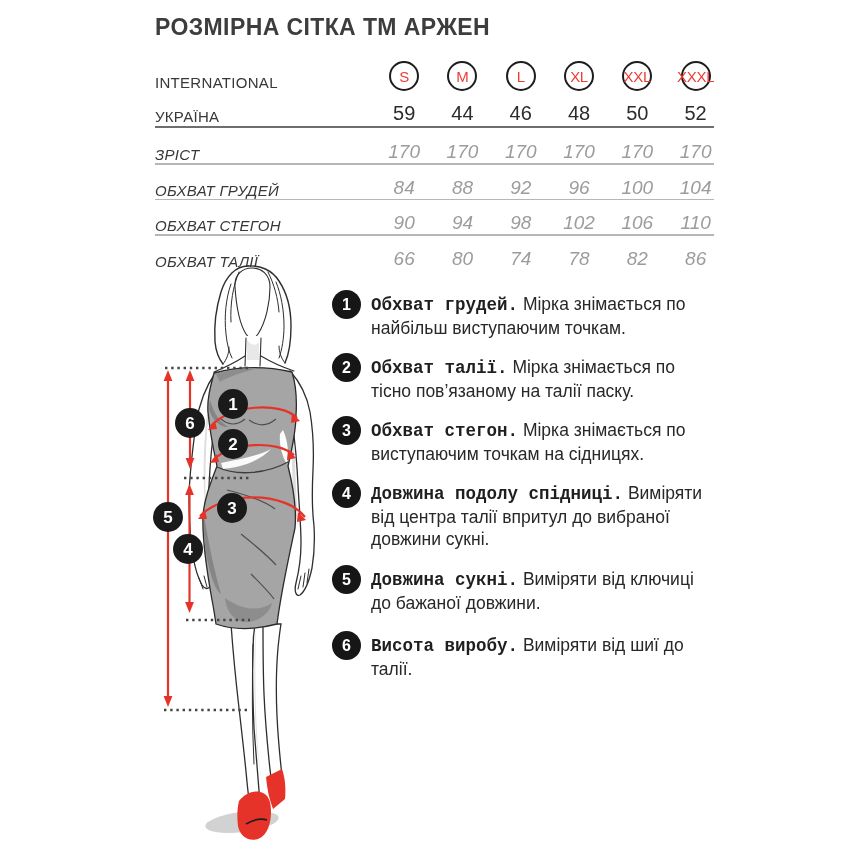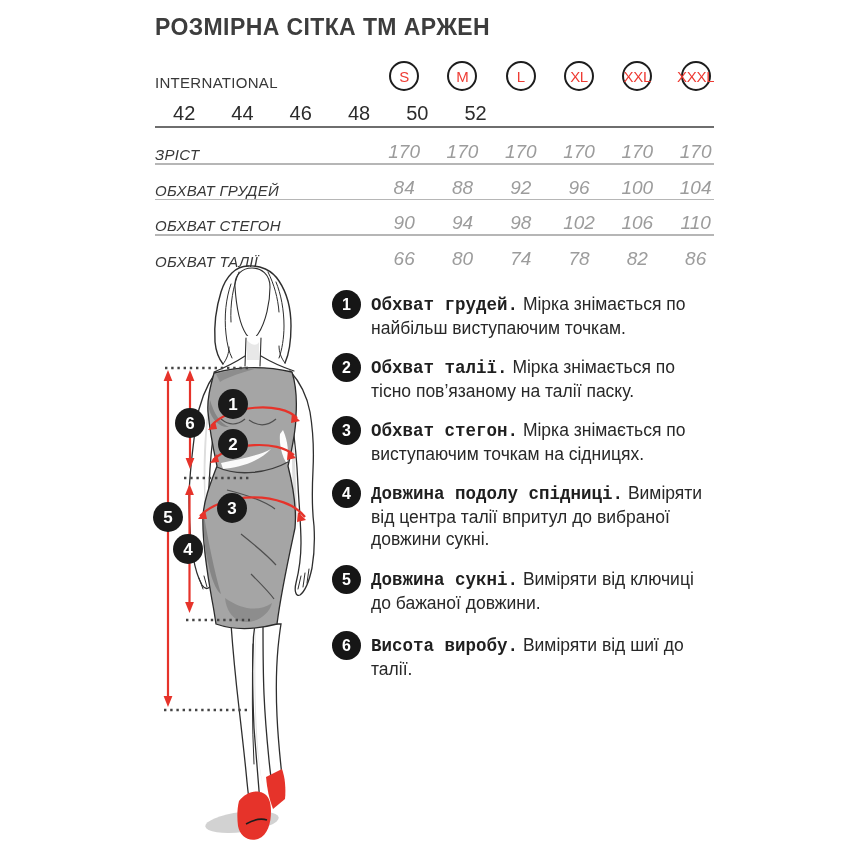--- a/index.html
+++ b/index.html
@@ -79,21 +79,22 @@
           </span>
         </div>
       <div class="tcell">
           <span class="size-circle">
             <span class="size-letter">XXXL</span>
           </span>
         </div>
     </div>
 
     <div class="trow ukraine-row">
-      <div class="tcell ukr">42</div>
+      <div class="tlabel">УКРАЇНА</div>
+      <div class="tcell ukr">59</div>
       <div class="tcell ukr">44</div>
       <div class="tcell ukr">46</div>
       <div class="tcell ukr">48</div>
       <div class="tcell ukr">50</div>
       <div class="tcell ukr">52</div>
     </div>
 
     <div class="tsep-thick"></div>
 
     <div class="trow data-row">

